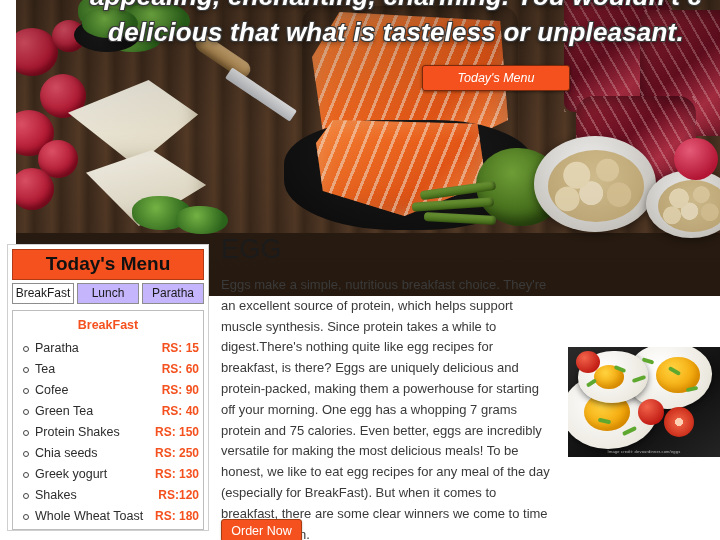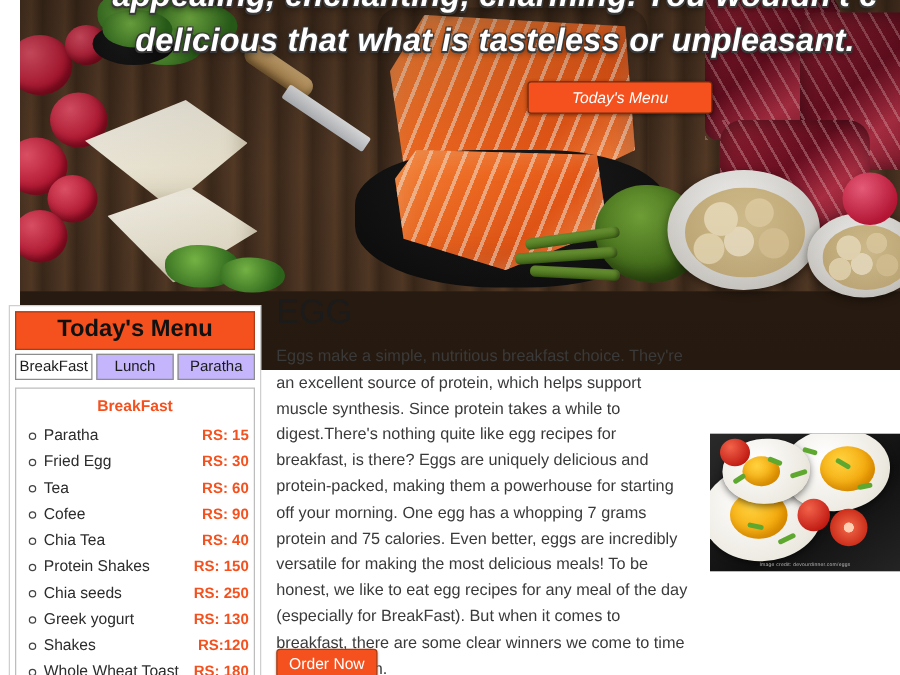--- a/index.html
+++ b/index.html
@@ -285,39 +285,33 @@
       <div class="panel-title">BreakFast</div>
       <ul class="items">
         <li>
             <span class="bullet"></span>
             <span class="nm">Paratha</span>
             <span class="sp"></span>
             <span class="pr">RS: 15</span>
           </li>
         <li>
             <span class="bullet"></span>
-            <span class="nm">Fried Egg</span>
-            <span class="sp"></span>
-            <span class="pr">RS: 30</span>
-          </li>
-        <li>
-            <span class="bullet"></span>
             <span class="nm">Tea</span>
             <span class="sp"></span>
             <span class="pr">RS: 60</span>
           </li>
         <li>
             <span class="bullet"></span>
             <span class="nm">Cofee</span>
             <span class="sp"></span>
             <span class="pr">RS: 90</span>
           </li>
         <li>
             <span class="bullet"></span>
-            <span class="nm">Chia Tea</span>
+            <span class="nm">Green Tea</span>
             <span class="sp"></span>
             <span class="pr">RS: 40</span>
           </li>
         <li>
             <span class="bullet"></span>
             <span class="nm">Protein Shakes</span>
             <span class="sp"></span>
             <span class="pr">RS: 150</span>
           </li>
         <li>

